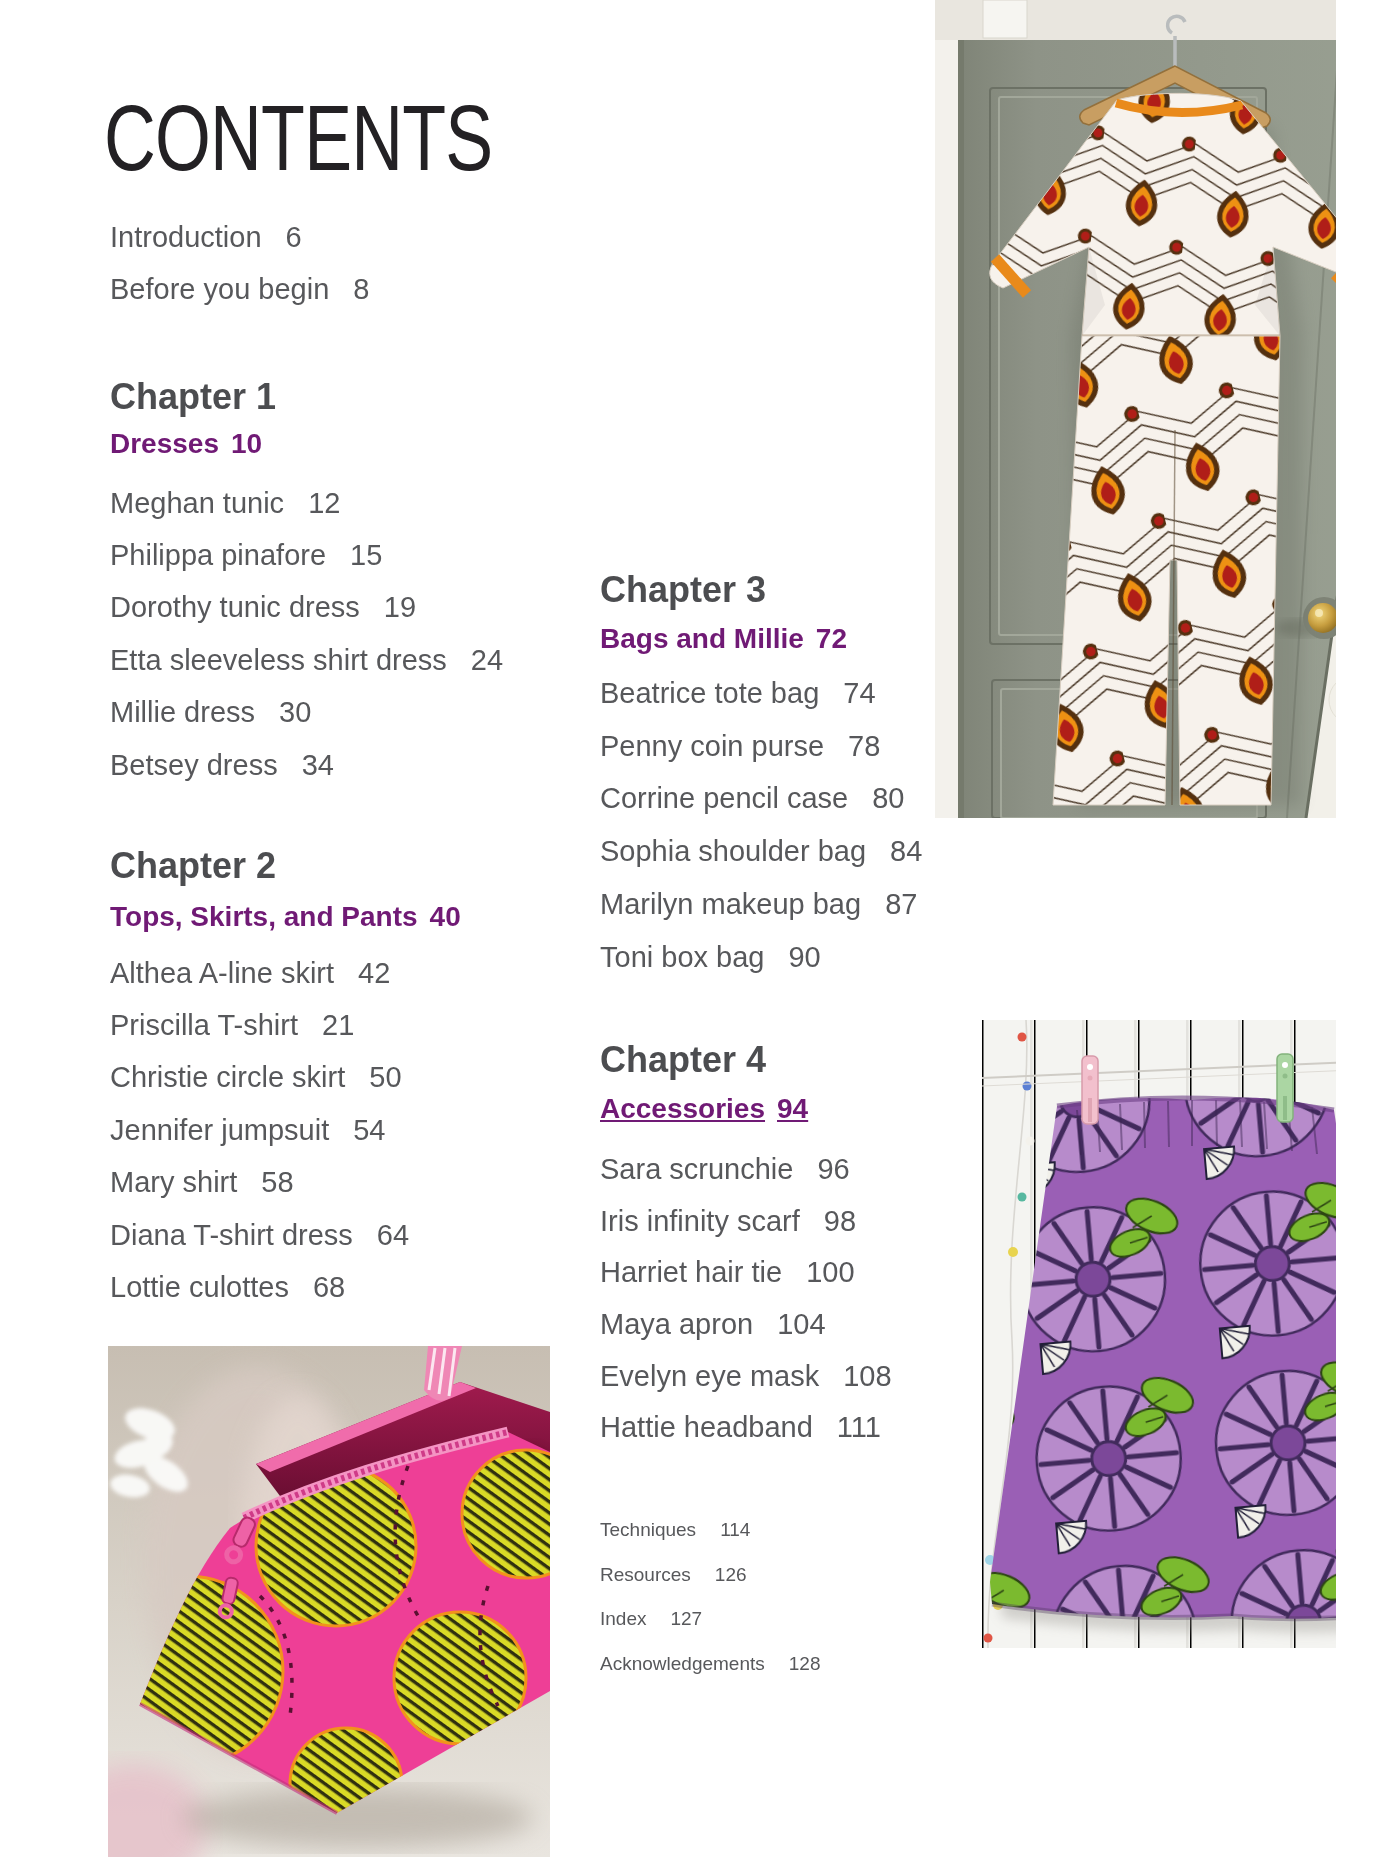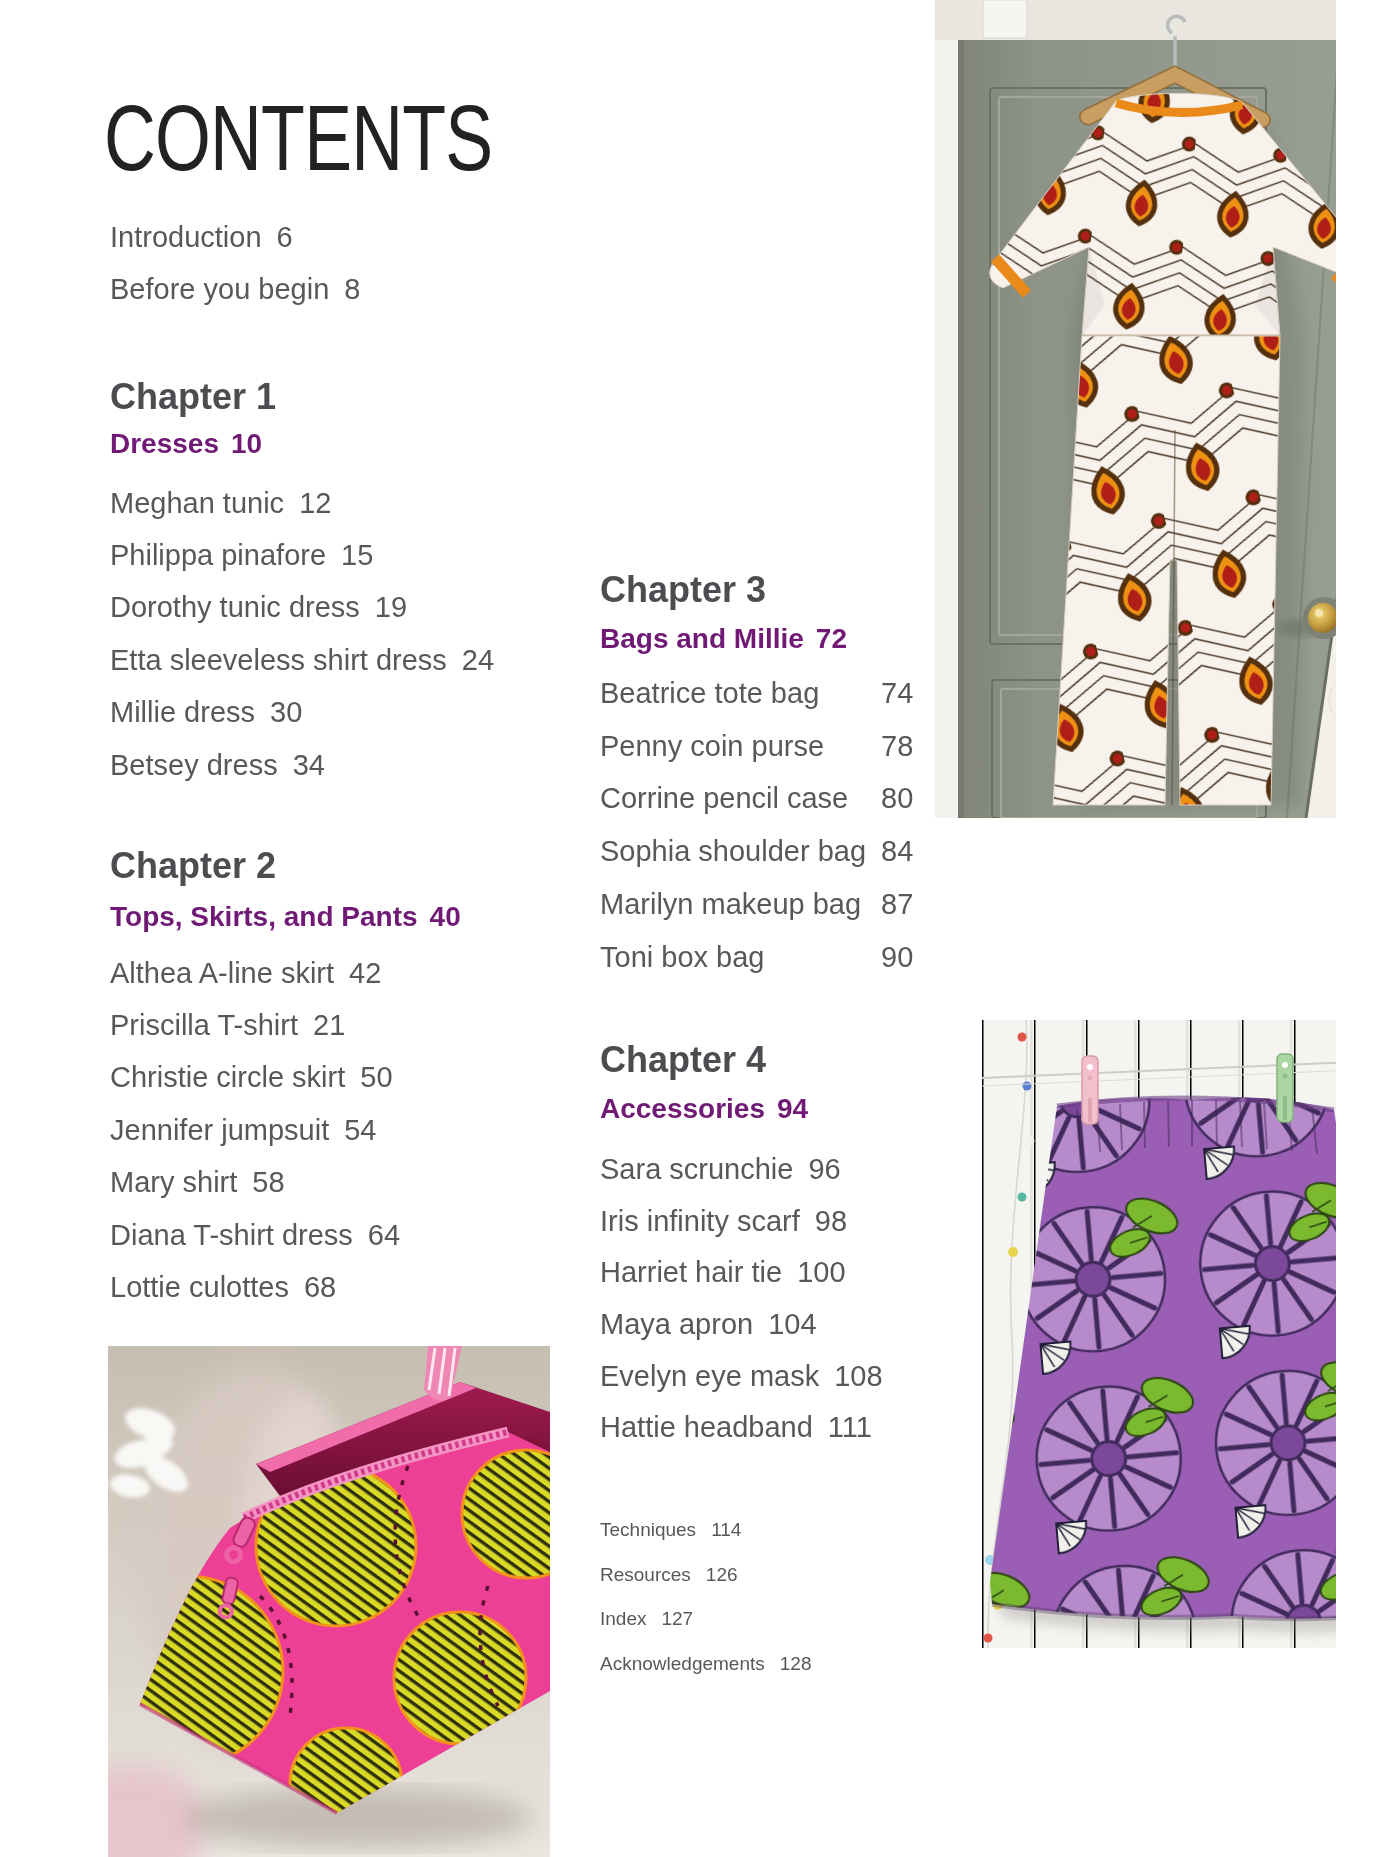--- a/index.html
+++ b/index.html
@@ -1,23 +1,23 @@
 <!DOCTYPE html>
 <html><head>
 <meta charset="utf-8">
 <style>
   html,body{margin:0;padding:0;background:#ffffff;}
   .page{position:relative;width:1336px;height:1857px;background:#ffffff;overflow:hidden;
         font-family:"Liberation Sans","DejaVu Sans",sans-serif;}
   .title{position:absolute;left:104px;top:86px;font-size:92px;font-weight:400;color:#232124;
          letter-spacing:-1px;transform:scaleX(.78);transform-origin:left top;white-space:nowrap;}
   .stack{position:absolute;}
-  .line{display:flex;align-items:center;height:52.4px;font-size:29px;color:#57585b;white-space:nowrap;}
+  .line{display:flex;align-items:center;height:52.4px;font-size:29px;color:#57585b;white-space:nowrap;gap:9px;}
   .line .num{margin-left:15px;}
-  .lc3 .line{height:52.8px;justify-content:space-between;}
+  .lc3 .line{height:52.8px;}
   .lc4 .line{height:51.6px;}
   .small .line{height:44.6px;font-size:19px;}
   .chlabel{display:flex;align-items:center;height:47px;font-size:36px;font-weight:bold;color:#4c4d50;white-space:nowrap;}
   .chtitle{display:flex;align-items:center;height:48px;font-size:28px;font-weight:bold;color:#701a75;white-space:nowrap;}
   .chtitle .num{margin-left:12px;}
   .photo{position:absolute;}
   .photo svg{display:block;width:100%;height:100%;}
 </style>
 </head>
 <body>
@@ -138,21 +138,21 @@
         </div>
       <div class="line">
           <span>Toni box bag</span>
           <span class="num">90</span>
         </div>
     </div>
   </div>
 
   <div class="stack" style="left:600px;top:1036px;">
     <div class="chlabel">Chapter 4</div>
-    <div class="chtitle" style="margin-top:2px;">
+    <div class="chtitle" style="margin-top:2px;text-decoration:underline;">
         <span>Accessories</span>
         <span class="num">94</span>
       </div>
     <div class="lc4" style="margin-top:11px;">
       <div class="line">
           <span>Sara scrunchie</span>
           <span class="num">96</span>
         </div>
       <div class="line">
           <span>Iris infinity scarf</span>

